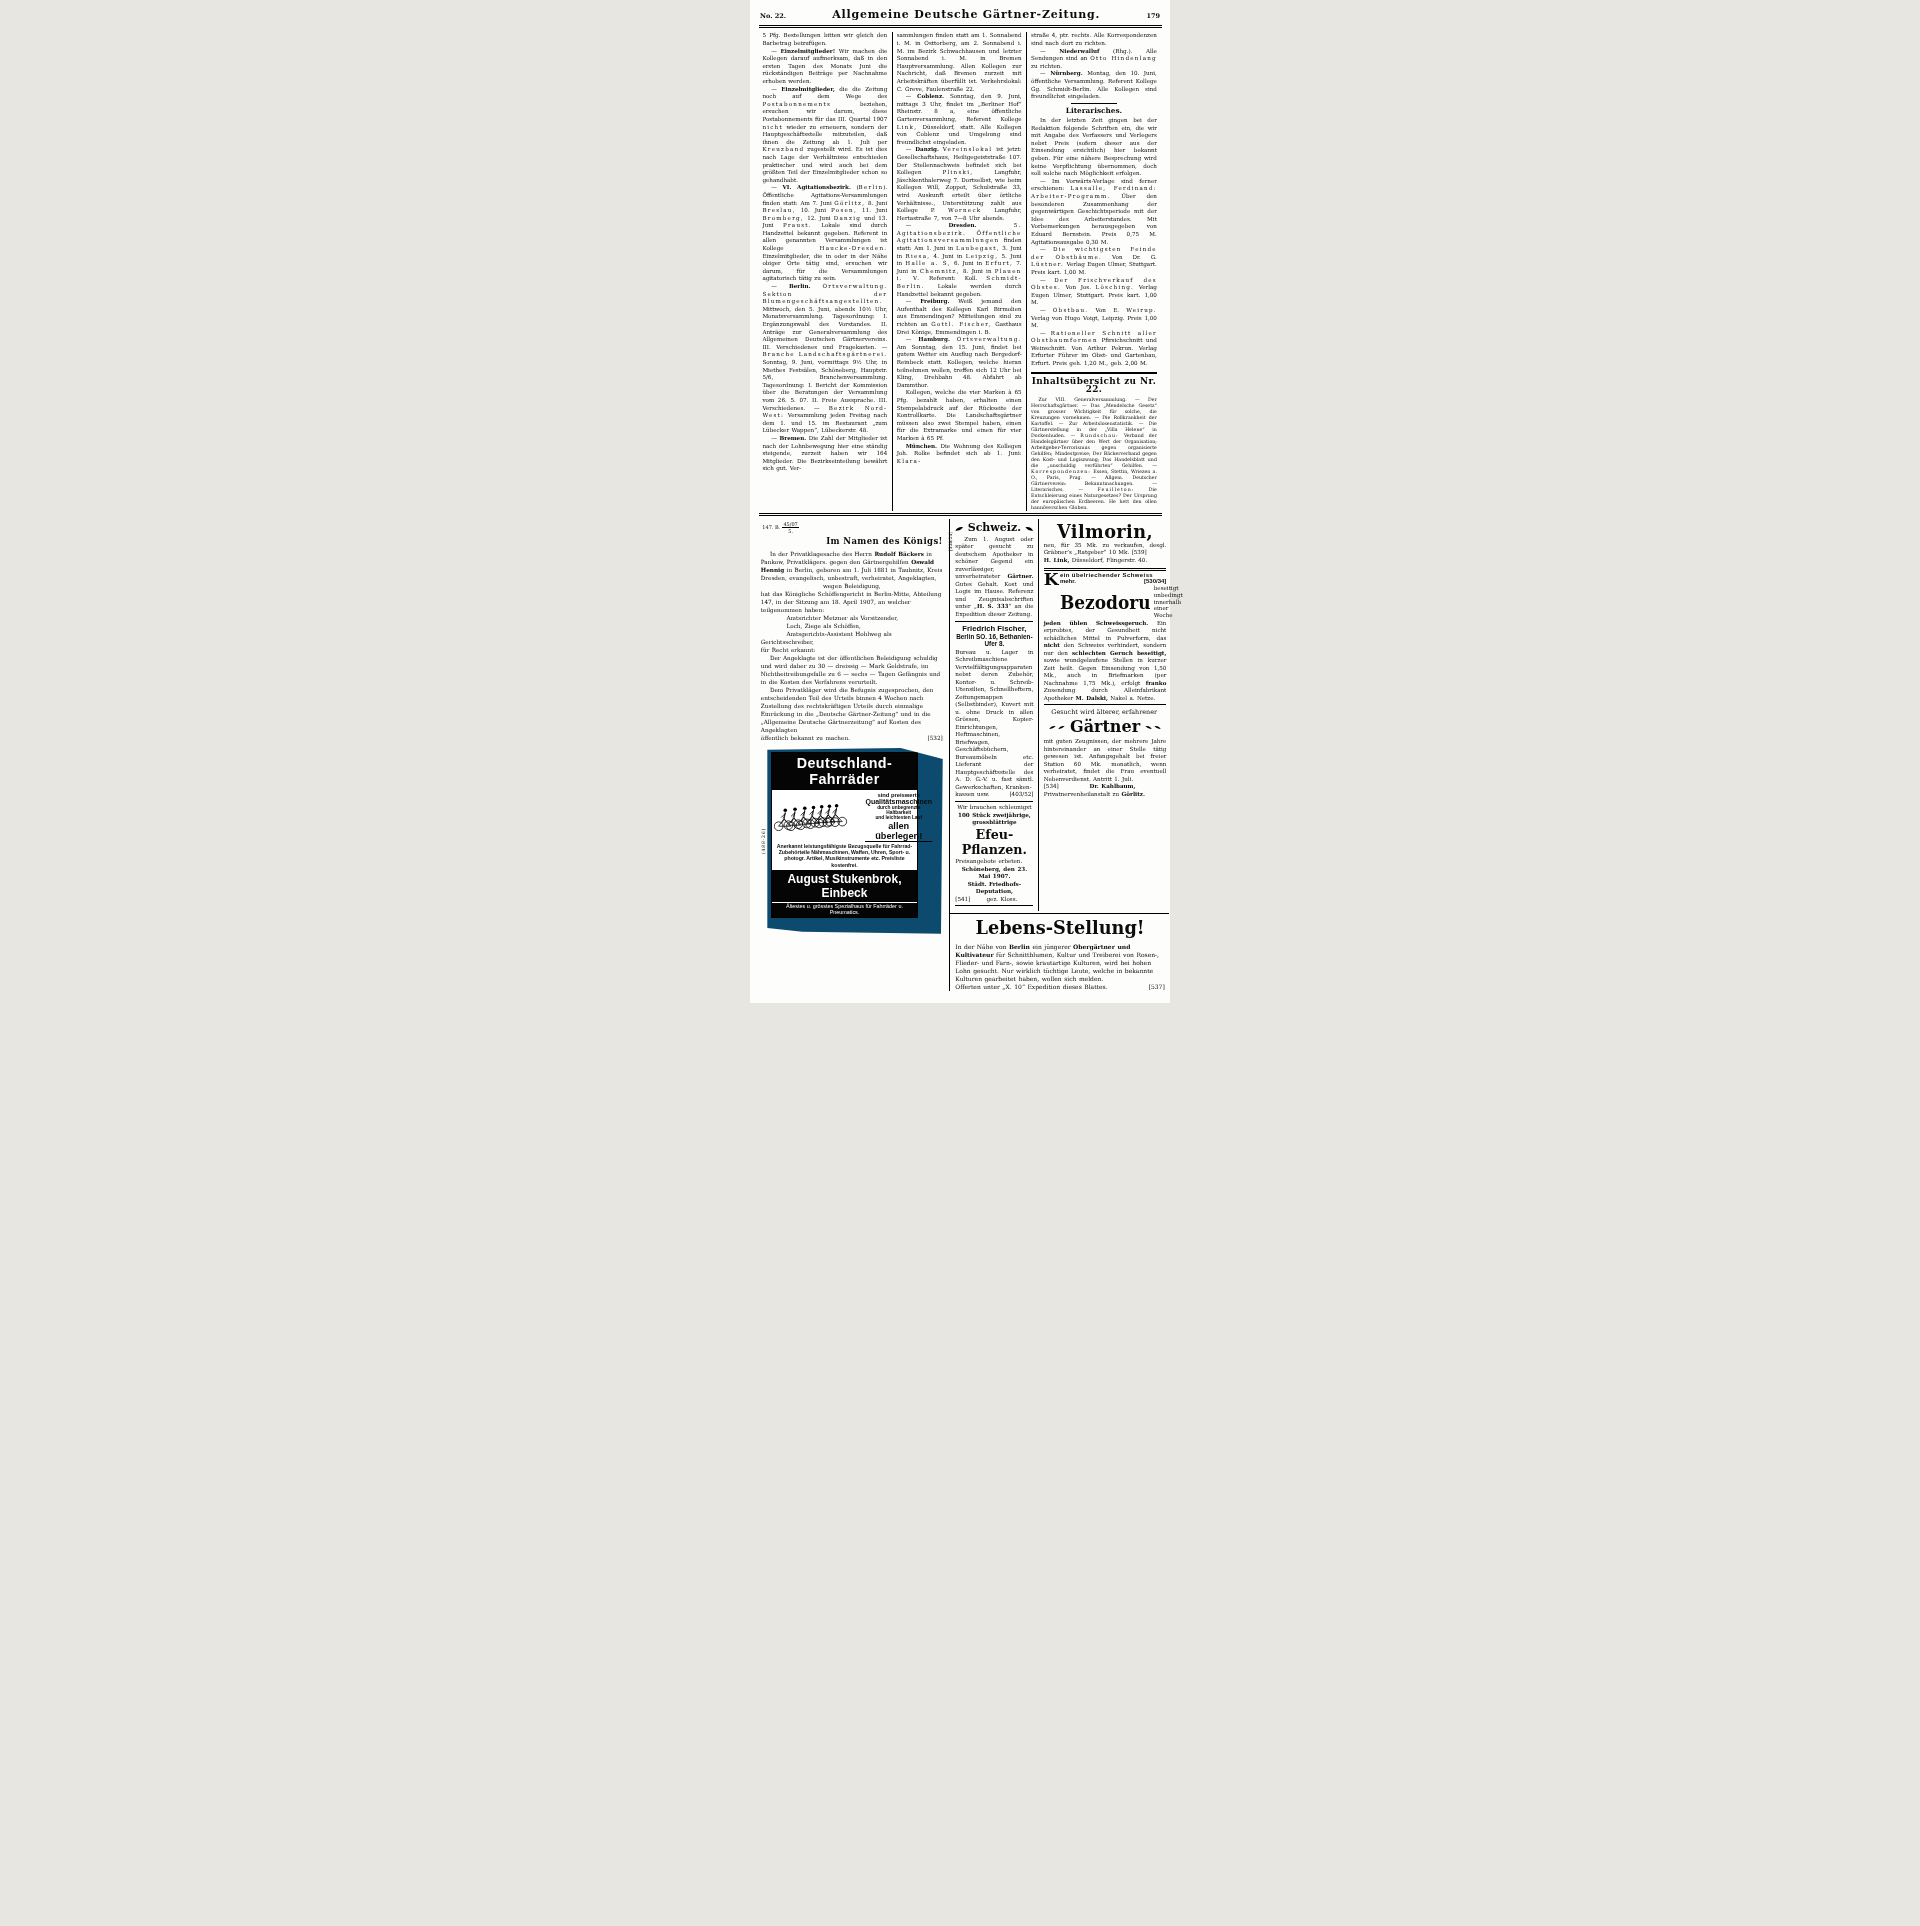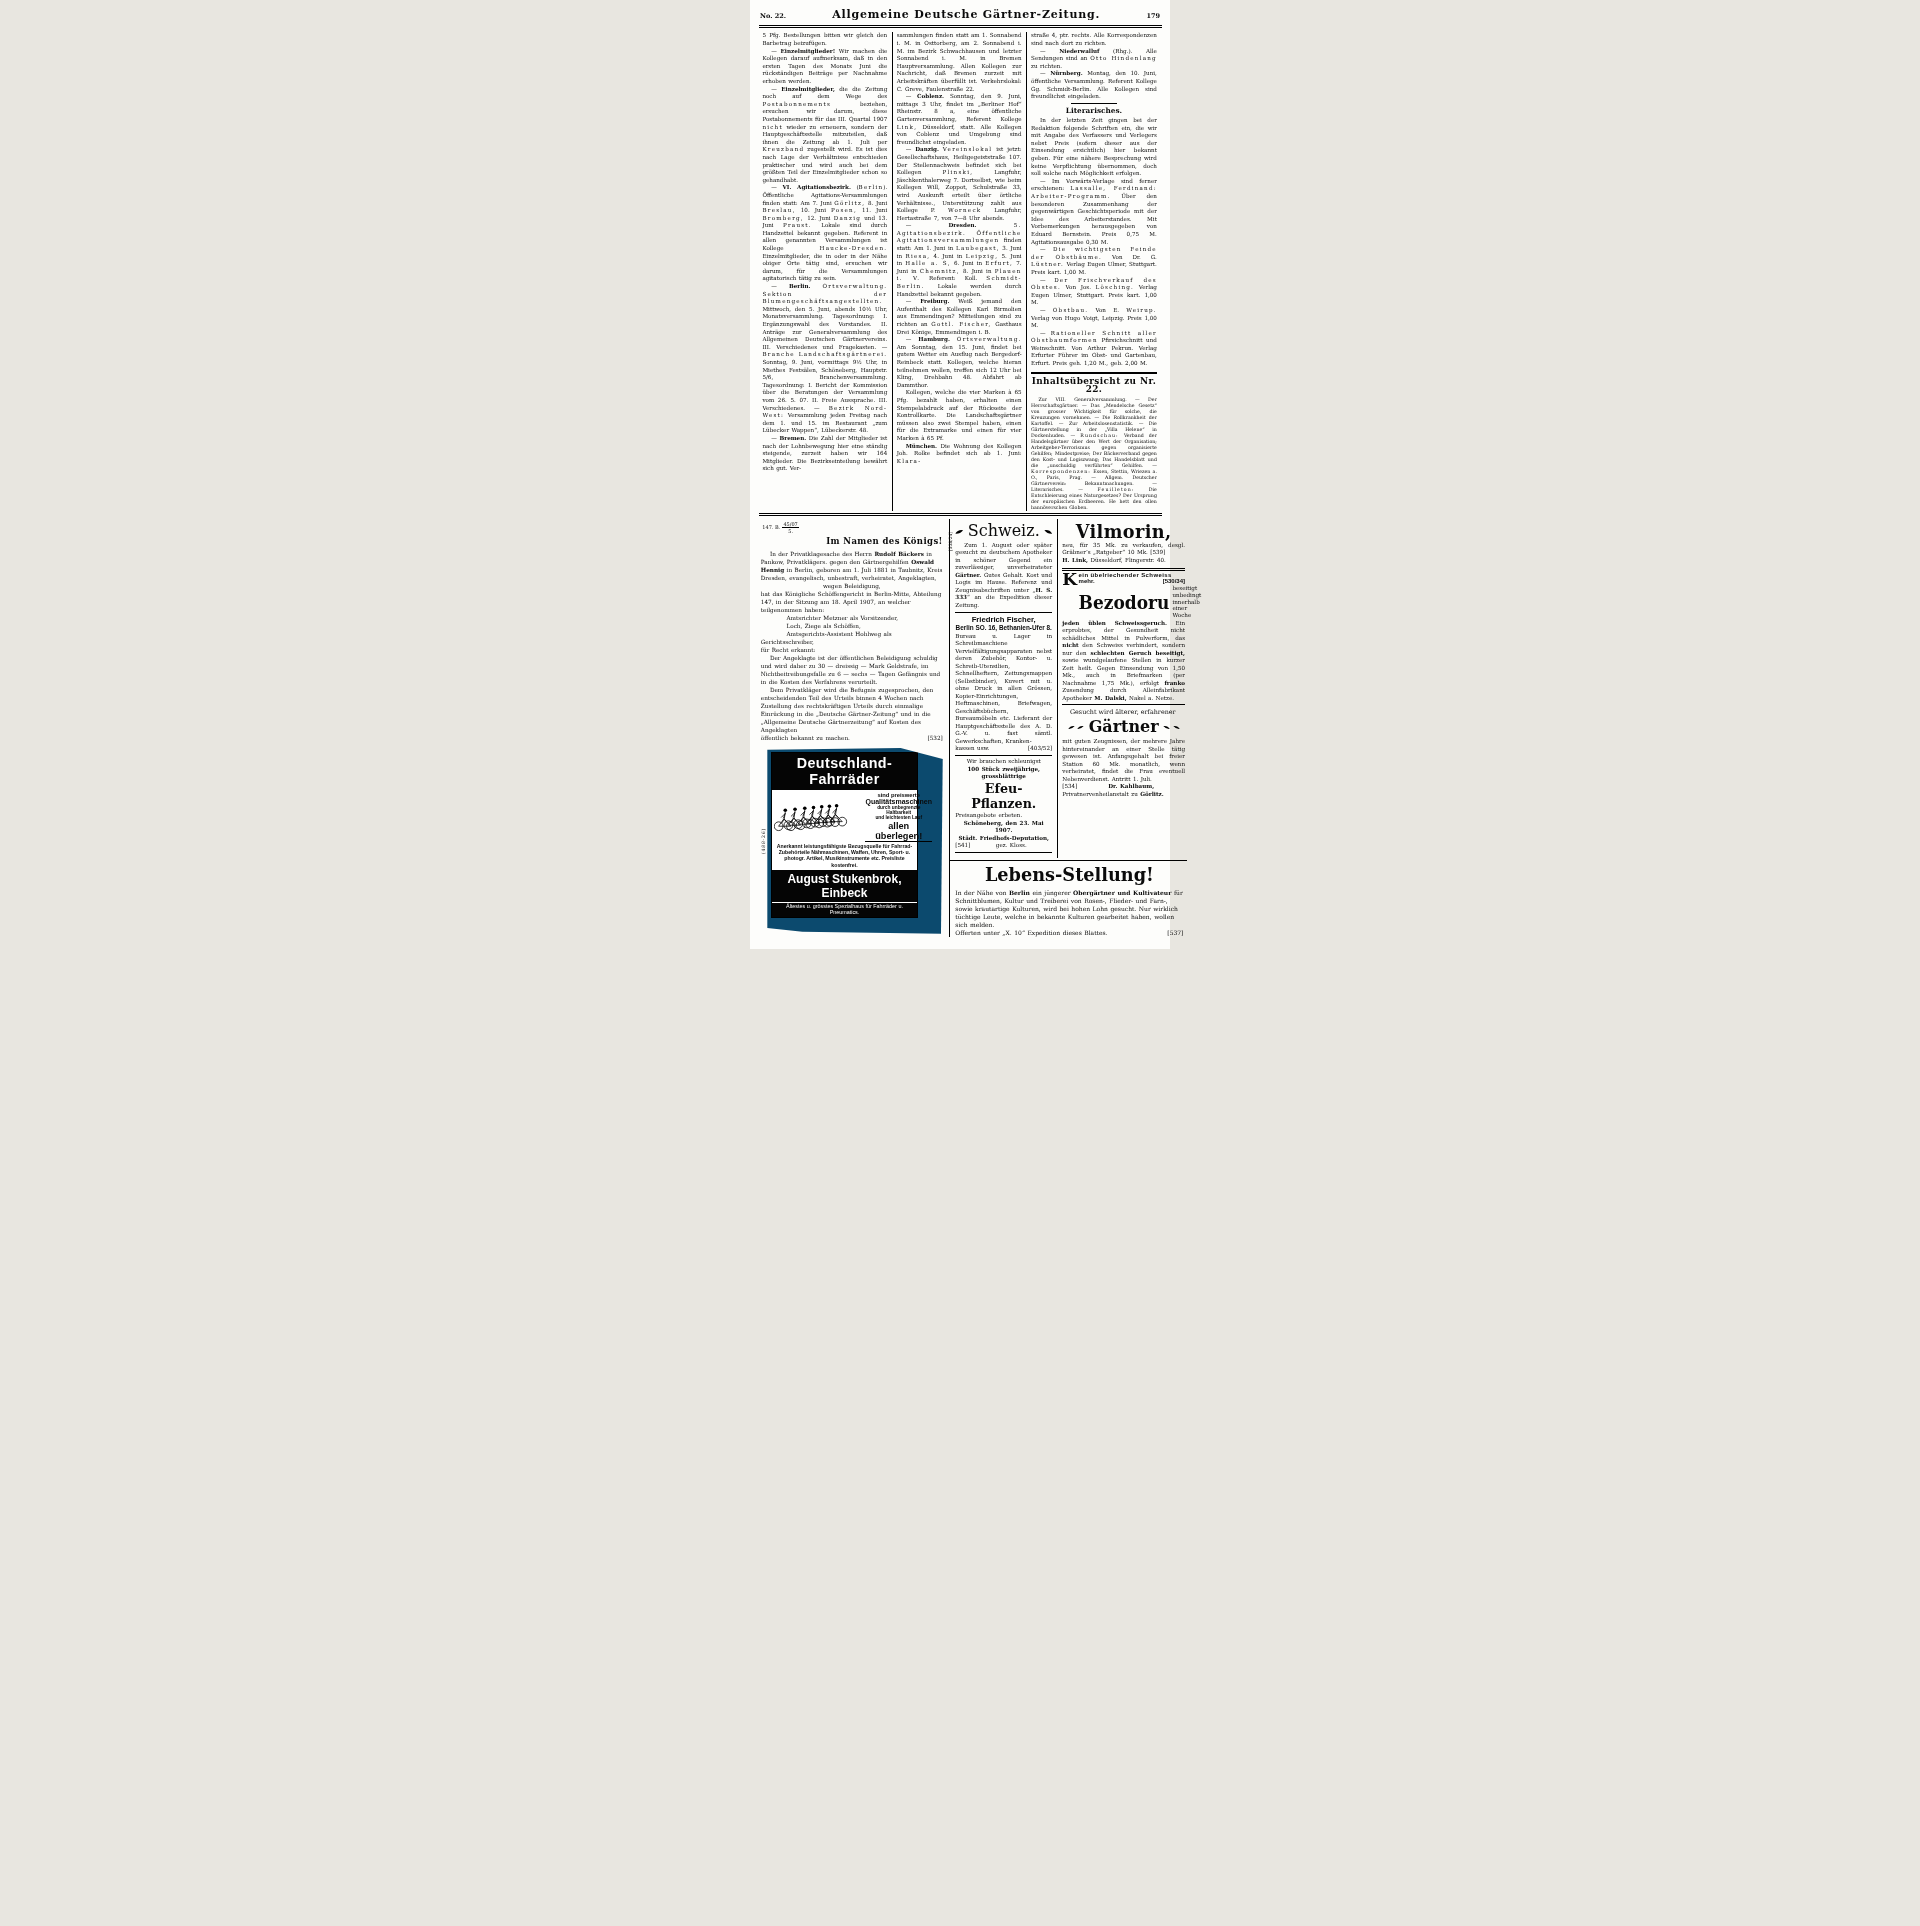--- a/index.html
+++ b/index.html
@@ -62,21 +62,21 @@
   .fb-r5{font-size:9.2px;font-weight:bold;border-bottom:1.5px solid #000;display:inline-block;margin-top:1.5px;padding:0 0.8px;}
   .fb-mid{font-family:"Liberation Sans",sans-serif;font-weight:bold;font-size:5.2px;text-align:center;line-height:6.2px;margin:0.8px 0 1.5px 0;}
   .fb-band{background:#050505;color:#fff;font-family:"Liberation Sans",sans-serif;font-weight:bold;
     font-size:12px;text-align:center;padding:1.5px 0 2.3px 0;}
   .fb-sub{background:#050505;color:#fff;font-family:"Liberation Sans",sans-serif;
     font-size:5.4px;text-align:center;padding:0 0 2.3px 0;border-top:0.4px solid #fff;}
   
   .ad{position:relative;}
   .ad .para{font-size:5.6px;line-height:7.5px;text-align:justify;}
   .schweiz-head{display:flex;align-items:center;justify-content:center;gap:3.9px;margin:0.8px 0 1.5px 0;}
-  .schweiz-head .word{font-size:16px;font-weight:normal;font-family:"DejaVu Serif",serif;transform:scaleY(1.05);}
+  .schweiz-head .word{font-size:11px;font-weight:bold;font-family:"DejaVu Serif",serif;transform:scaleY(1.05);}
   .vref-left{position:absolute;left:-1.5px;top:13px;writing-mode:vertical-rl;transform:rotate(180deg);font-size:4.4px;}
   .hr1{border-top:0.8px solid #000;margin:2.3px 0;}
   .ffh{font-family:"Liberation Sans",sans-serif;font-weight:bold;font-size:7.7px;text-align:center;margin:0.8px 0 0 0;}
   .ffh2{font-family:"Liberation Sans",sans-serif;font-weight:bold;font-size:6.4px;text-align:center;margin:0 0 1.5px 0;}
   .efeu .c{text-align:center;text-indent:0;}
   .efeu-big{font-size:12.7px;font-weight:bold;text-align:center;margin:0.8px 0;}
   .efeu .b1{font-weight:bold;}
   
   .vilmorin-h{font-size:17.7px;font-weight:bold;text-align:center;margin:0 0 0.8px 0;letter-spacing:0.4px;transform:scaleY(1.08);}
   .bez-head{margin-top:1.5px;font-family:"Liberation Sans",sans-serif;}

